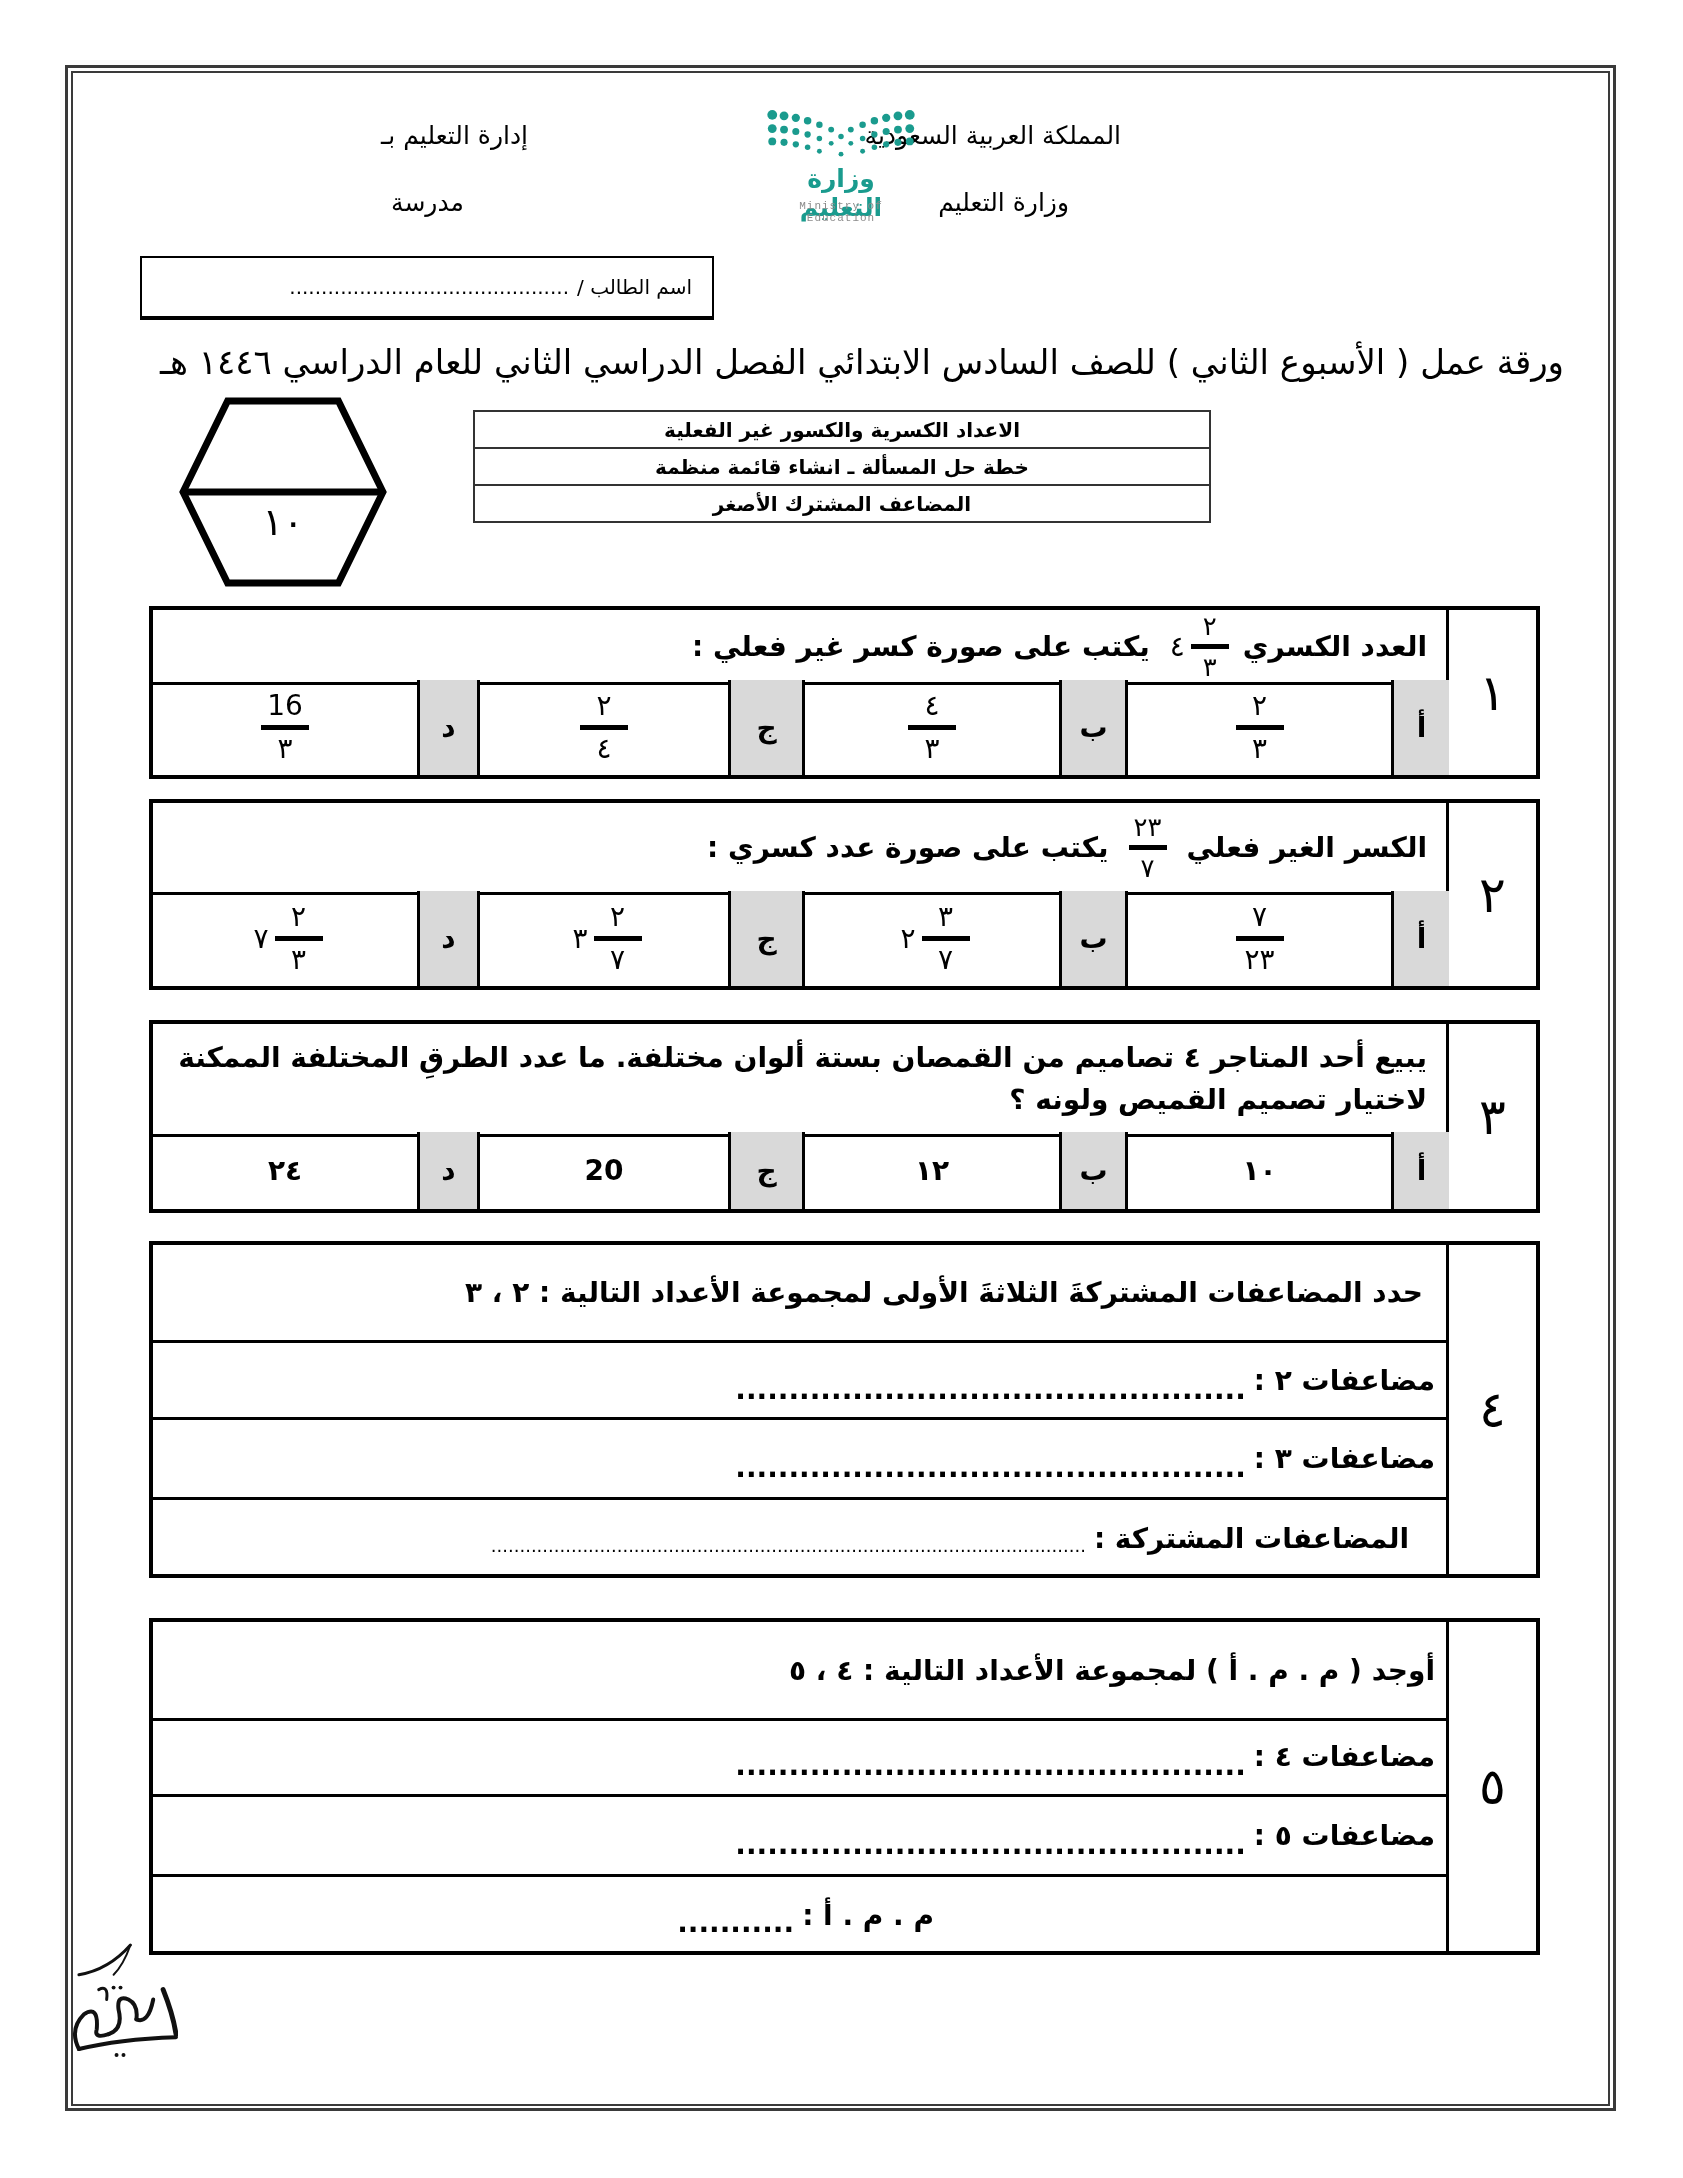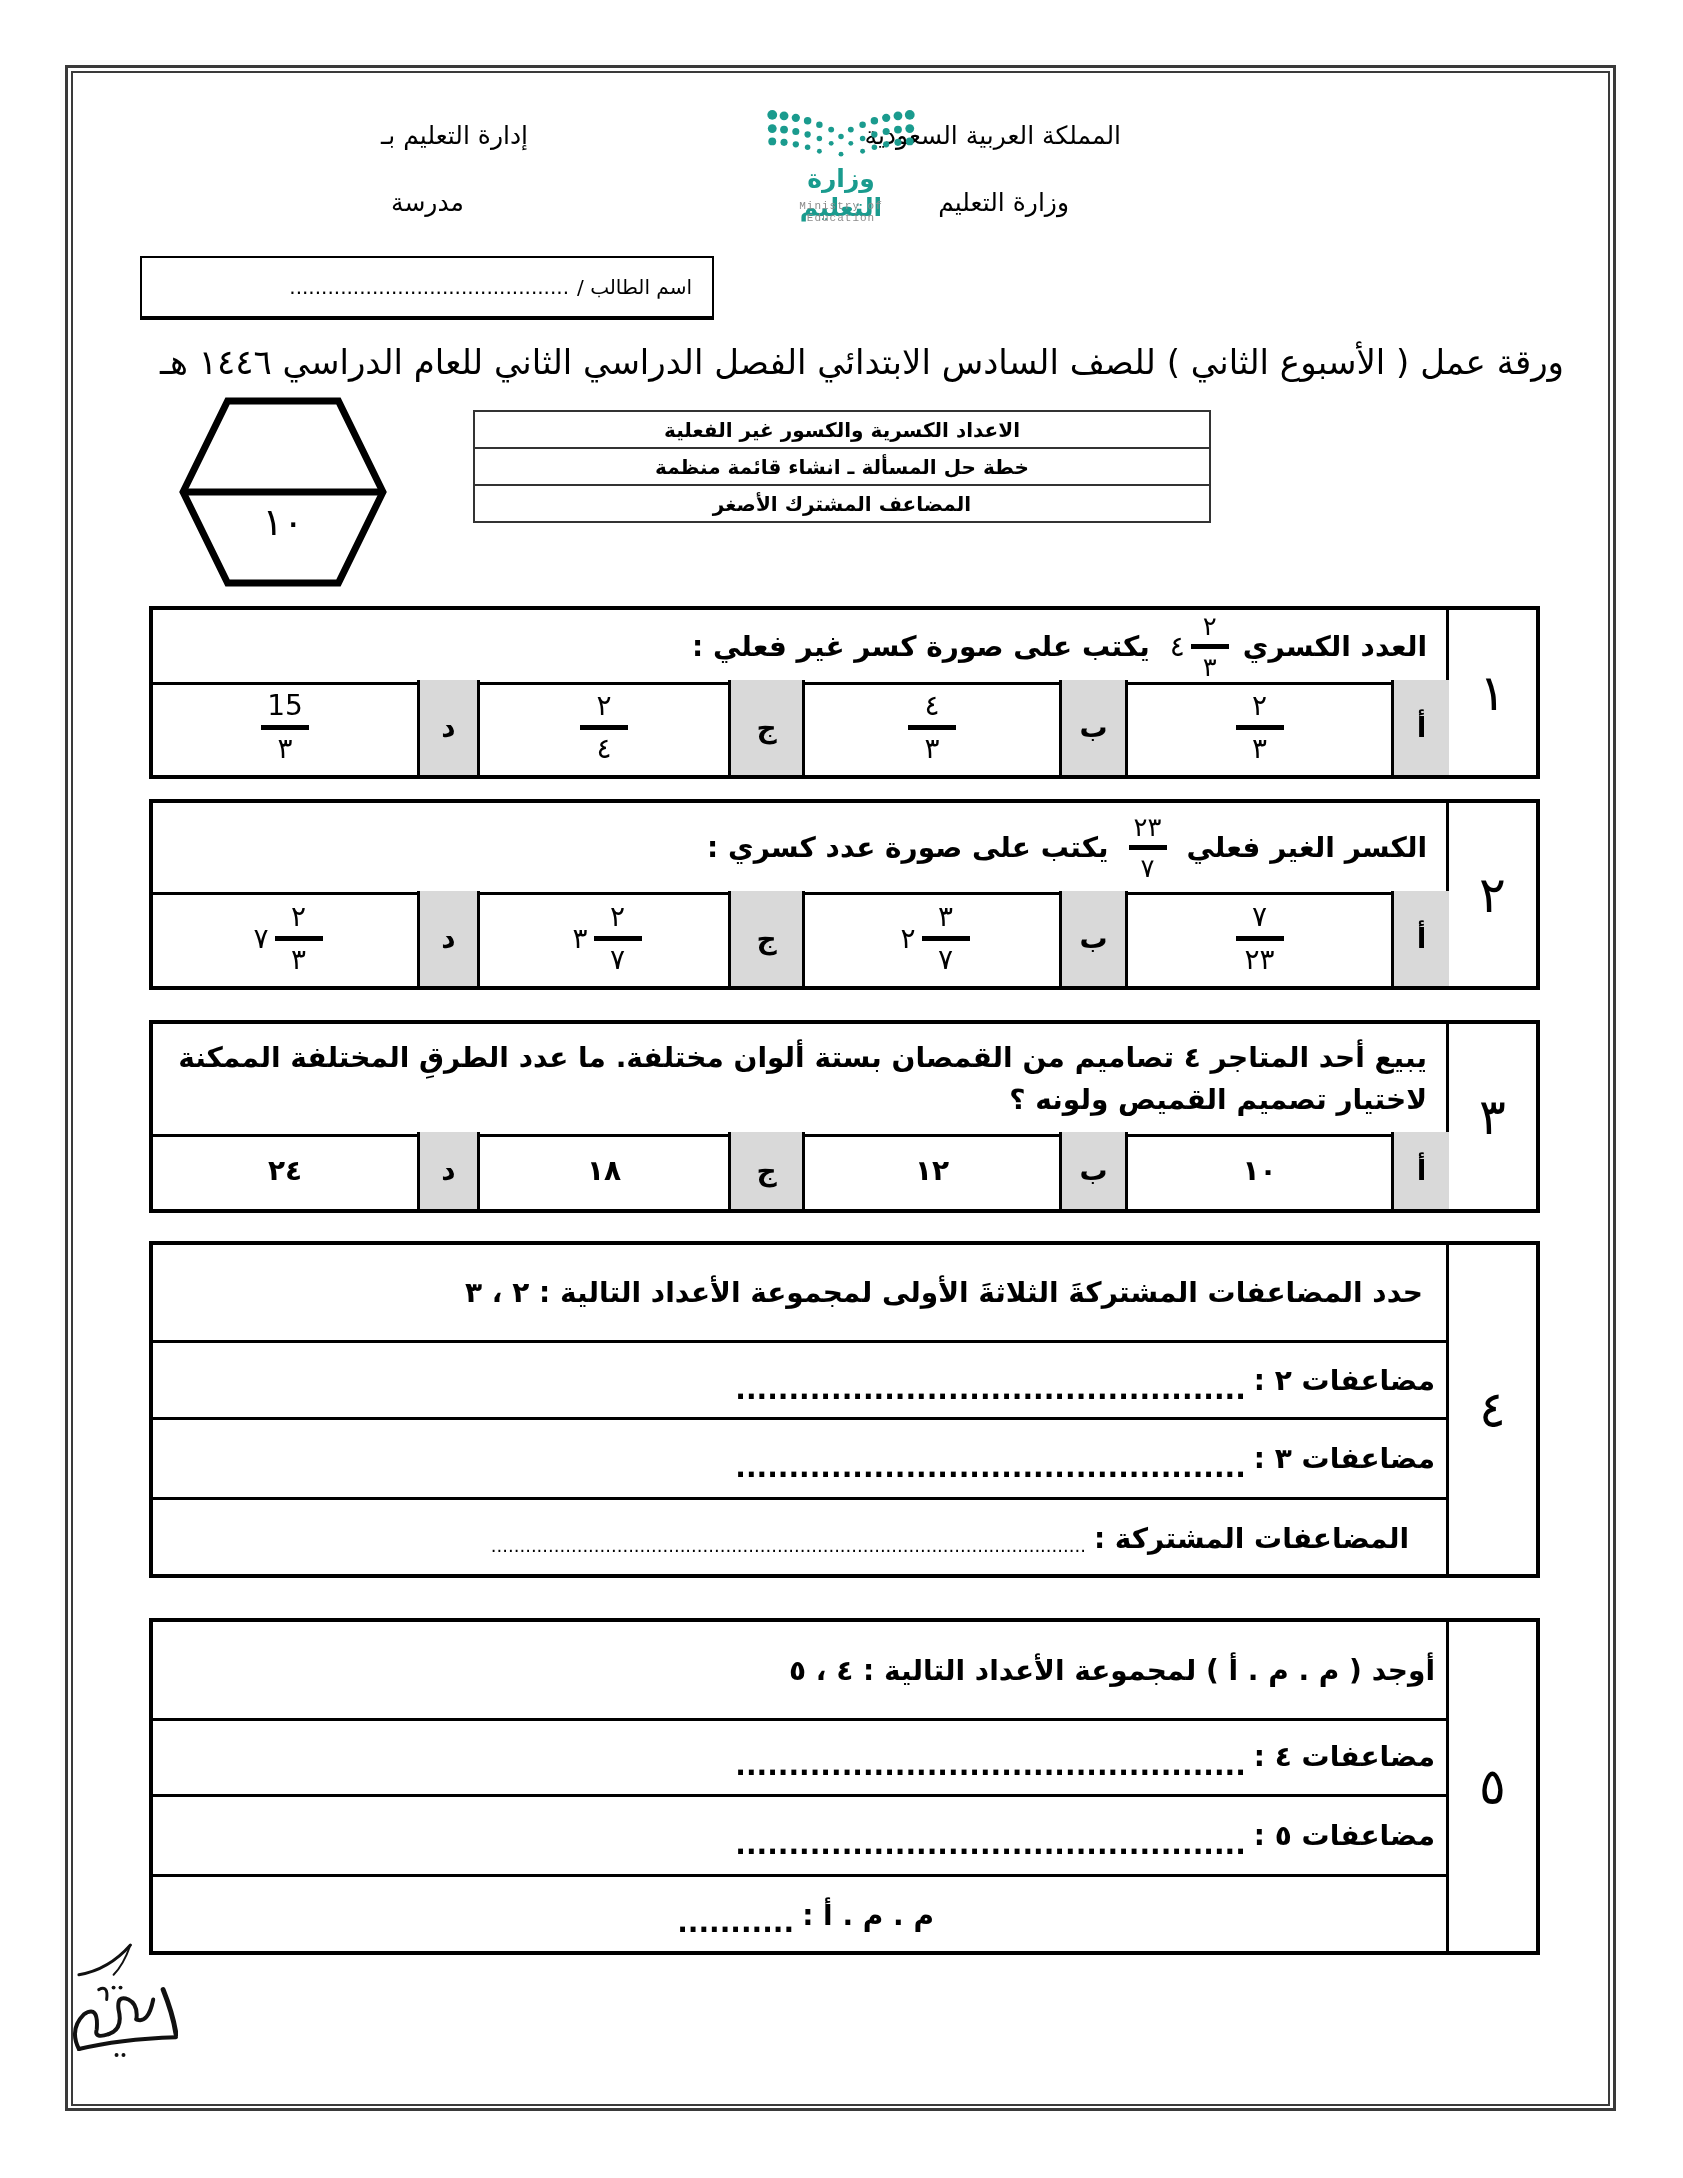--- a/index.html
+++ b/index.html
@@ -169,21 +169,21 @@
       <div class="opt-val" style="width:251px;">
         <span class="frac">
             <span class="num">٢</span>
             <span class="bar"></span>
             <span class="den">٤</span>
           </span>
       </div>
       <div class="opt-label" style="width:60px;">د</div>
       <div class="opt-val last" style="flex:1;">
         <span class="frac">
-            <span class="num">15</span>
+            <span class="num">16</span>
             <span class="bar"></span>
             <span class="den">٣</span>
           </span>
       </div>
     </div>
   </div>
 </div>
 
 <div class="q" style="top:799px; height:191px;">
   <div class="q-num">٢</div>
@@ -242,21 +242,21 @@
 <div class="q" style="top:1020px; height:193px;">
   <div class="q-num">٣</div>
   <div class="q-body">
     <div class="q-stem" style="height:113px; line-height:1.5; padding-left:16px; text-align:right;">يبيع أحد المتاجر ٤ تصاميم من القمصان بستة ألوان مختلفة. ما عدد الطرقِ المختلفة الممكنة لاختيار تصميم القميص ولونه ؟</div>
     <div class="q-opts" style="height:77px;">
       <div class="opt-label" style="width:58px;">أ</div>
       <div class="opt-val" style="width:266px;">١٠</div>
       <div class="opt-label" style="width:66px;">ب</div>
       <div class="opt-val" style="width:257px;">١٢</div>
       <div class="opt-label" style="width:74px;">ج</div>
-      <div class="opt-val" style="width:251px;">١٨</div>
+      <div class="opt-val" style="width:251px;">20</div>
       <div class="opt-label" style="width:60px;">د</div>
       <div class="opt-val last" style="flex:1;">٢٤</div>
     </div>
   </div>
 </div>
 
 <div class="q" style="top:1241px; height:337px;">
   <div class="q-num">٤</div>
   <div class="q-body">
     <div class="line-row" style="top:0; height:98px; padding-right:26px;">حدد المضاعفات المشتركةَ الثلاثةَ الأولى لمجموعة الأعداد التالية :  ٢ ، ٣</div>

